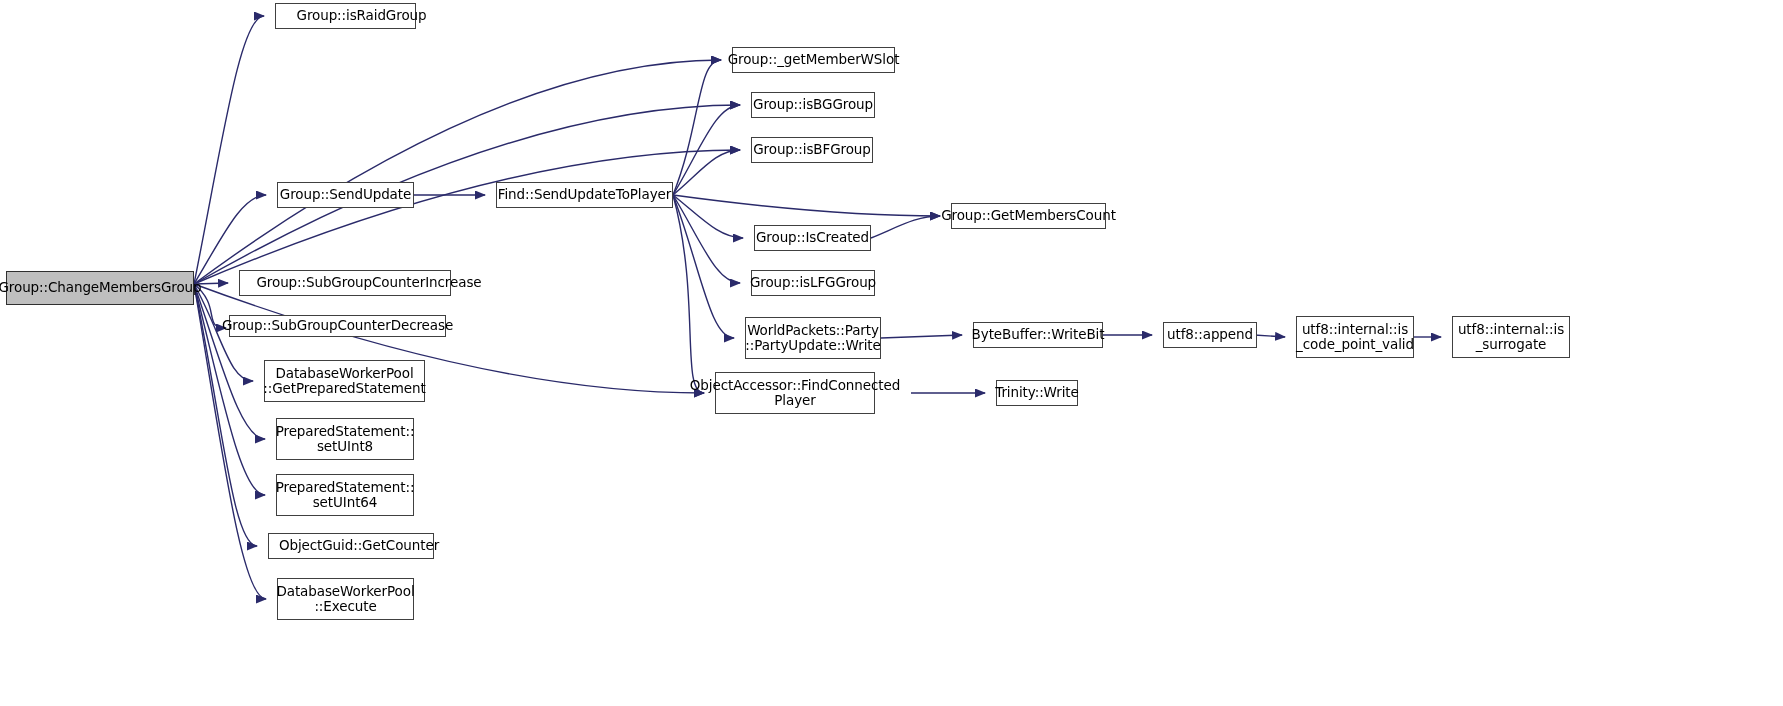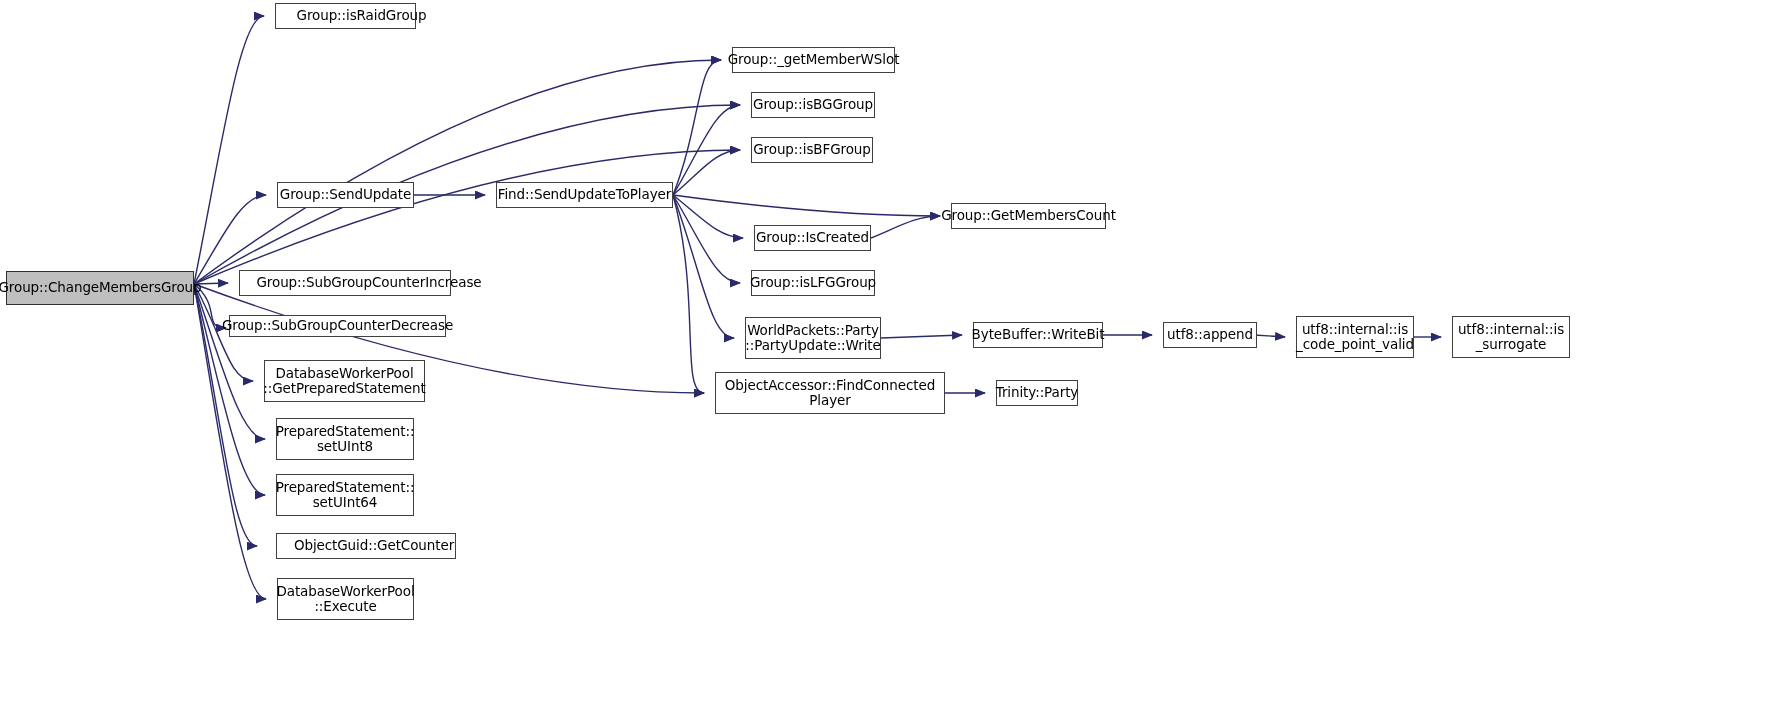--- a/index.html
+++ b/index.html
@@ -101,24 +101,24 @@
       <div class="node" style="left: 745px; top: 317px; width: 136px; height: 42px;">WorldPackets::Party
 ::PartyUpdate::Write</div>
       <div class="node" style="left: 973px; top: 322px; width: 130px; height: 26px;">ByteBuffer::WriteBit</div>
       <div class="node" style="left: 1163px; top: 322px; width: 94px; height: 26px;">utf8::append</div>
       <div class="node" style="left: 1296px; top: 316px; width: 118px; height: 42px;">utf8::internal::is
 _code_point_valid</div>
       <div class="node" style="left: 1452px; top: 316px; width: 118px; height: 42px;">utf8::internal::is
 _surrogate</div>
       <div class="node" style="left: 264px; top: 360px; width: 161px; height: 42px;">DatabaseWorkerPool
 ::GetPreparedStatement</div>
-      <div class="node" style="left: 715px; top: 372px; width: 230px; height: 42px;">ObjectAccessor::FindConnected
+      <div class="node" style="left: 715px; top: 372px; width: 160px; height: 42px;">ObjectAccessor::FindConnected
 Player</div>
-      <div class="node" style="left: 996px; top: 380px; width: 82px; height: 26px;">Trinity::Party</div>
+      <div class="node" style="left: 996px; top: 380px; width: 82px; height: 26px;">Trinity::Write</div>
       <div class="node" style="left: 276px; top: 418px; width: 138px; height: 42px;">PreparedStatement::
 setUInt8</div>
       <div class="node" style="left: 276px; top: 474px; width: 138px; height: 42px;">PreparedStatement::
 setUInt64</div>
-      <div class="node" style="left: 276px; top: 533px; width: 180px; height: 26px; padding-left: 16px;">ObjectGuid::GetCounter</div>
+      <div class="node" style="left: 268px; top: 533px; width: 166px; height: 26px; padding-left: 16px;">ObjectGuid::GetCounter</div>
       <div class="node" style="left: 277px; top: 578px; width: 137px; height: 42px;">DatabaseWorkerPool
 ::Execute</div>
     </div>
 </div>
 
 </body></html>

